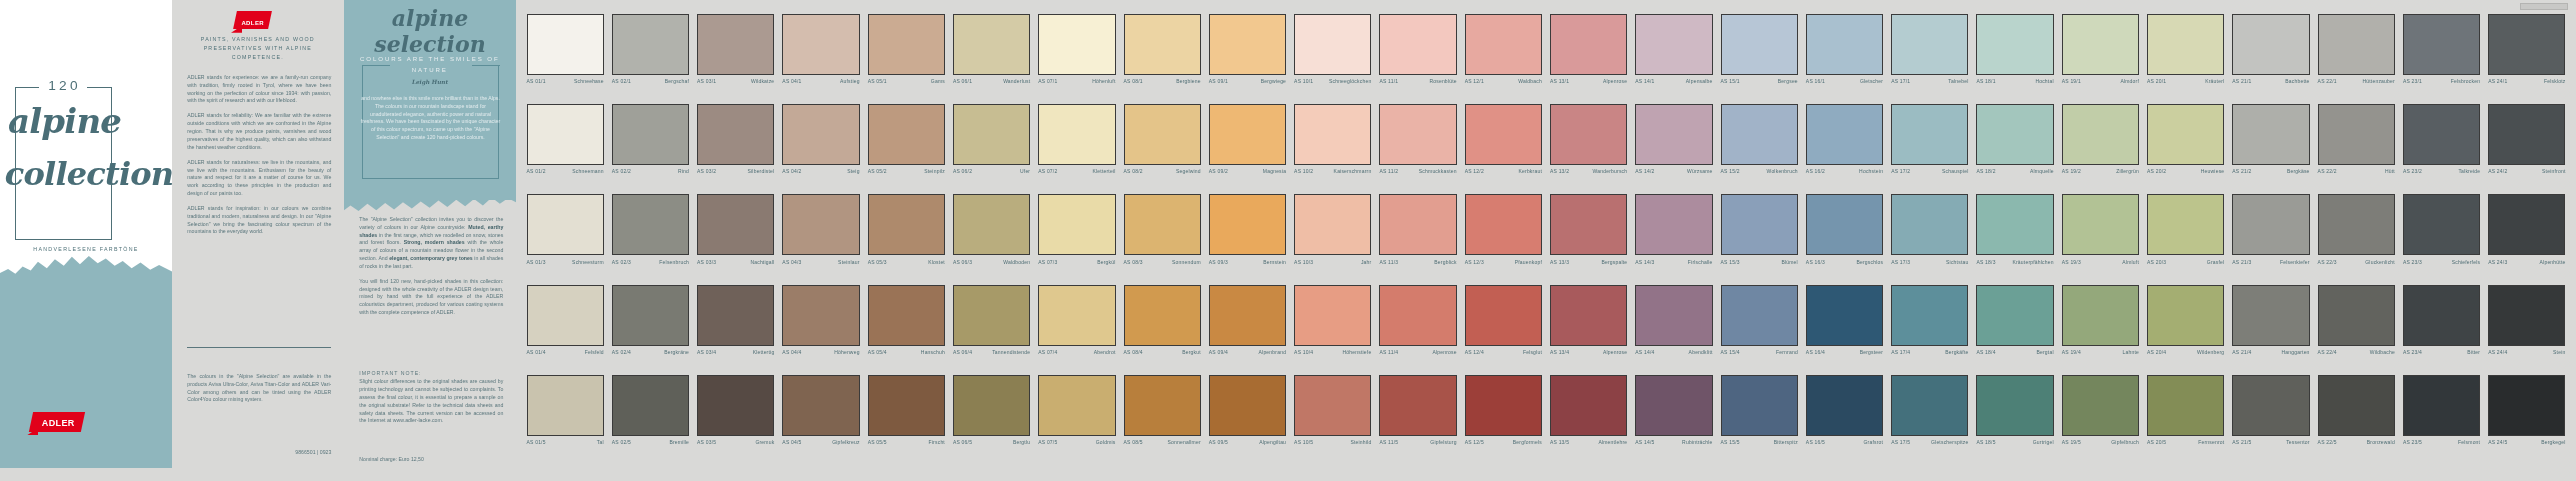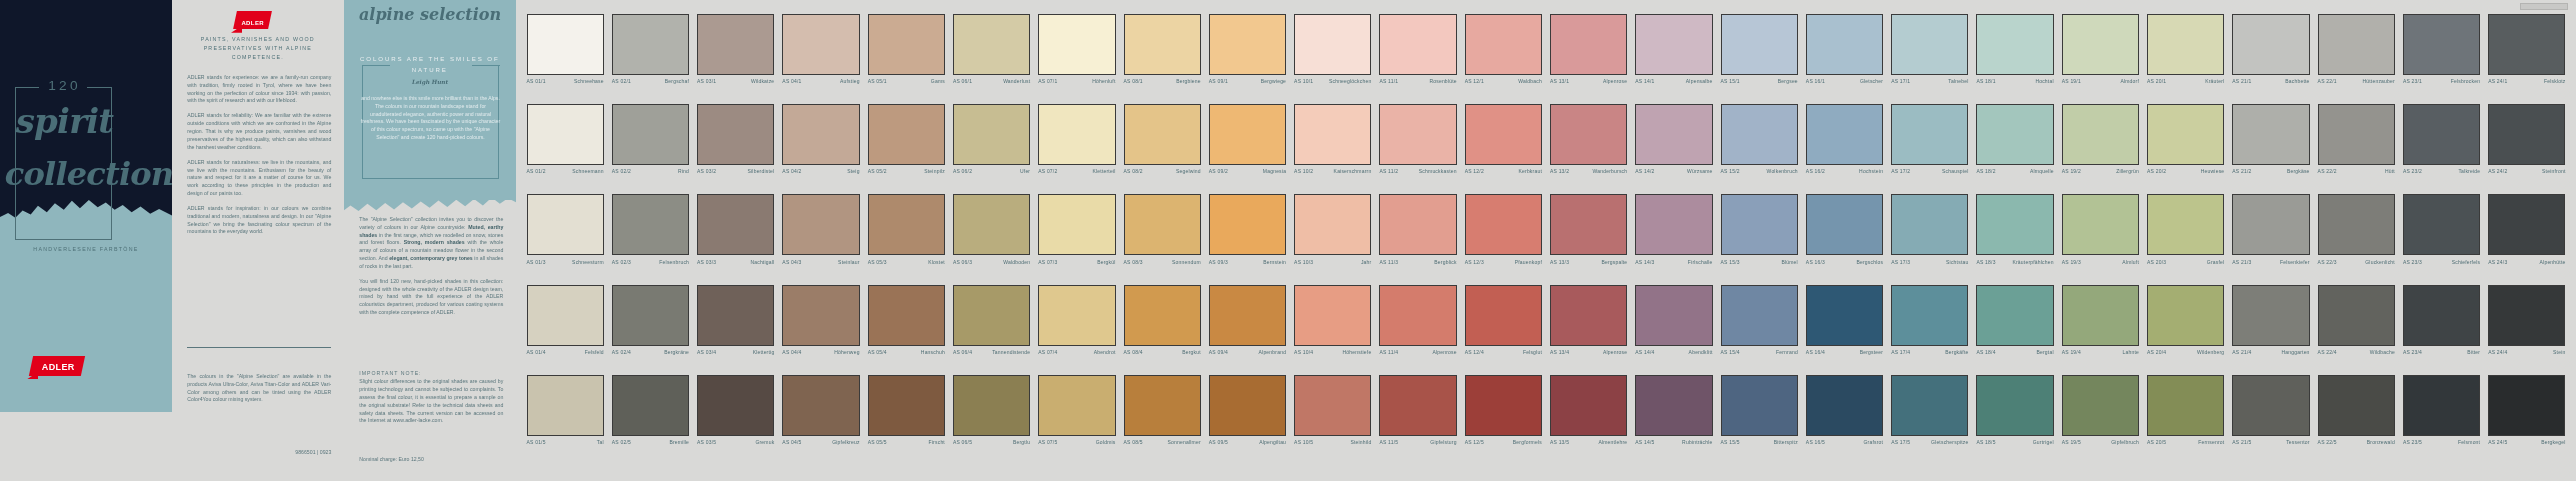--- a/index.html
+++ b/index.html
@@ -6,21 +6,21 @@
   html,body { background:#ffffff; }
   body {
     width:2576px; height:481px;
     font-family:"Liberation Sans", sans-serif;
     overflow:hidden;
     position:relative;
   }
   #page { position:relative; width:2576px; height:481px; background:#d9d9d7; }
 
   
-  #cover { position:absolute; left:0; top:0; width:172px; height:412px; background:#0f172a; overflow:hidden; }
+  #cover { position:absolute; left:0; top:0; width:172px; height:468px; background:#ffffff; overflow:hidden; }
   #cover-teal-bottom { position:absolute; left:0; bottom:0; width:100%; height:182px; background:#8fb6bd; }
   #cover-mountain { position:absolute; left:0; bottom:182px; width:100%; height:34px; }
   #cover-frame { position:absolute; left:15.3px; top:87px; width:97px; height:153px; border:0.8px solid #4e7077; border-top:none; }
   #cover-frame-top-l { position:absolute; left:15.3px; top:87px; width:24px; height:0.8px; background:#4e7077; }
   #cover-frame-top-r { position:absolute; left:87px; top:87px; width:25px; height:0.8px; background:#4e7077; }
   #cover-120 { position:absolute; left:42px; top:78px; width:45px; text-align:center;
       font-size:13.7px; letter-spacing:3.2px; color:#4e7077; font-family:"Liberation Sans",sans-serif; }
   .script { font-family:"DejaVu Serif", serif; font-style:italic; font-weight:bold; color:#4a6e77; }
   #cover-alpine { position:absolute; left:8px; top:101px; width:113px; text-align:center; font-size:34px; letter-spacing:-0.8px; }
   #cover-selection { position:absolute; left:4.8px; top:155px; width:121px; text-align:center; font-size:32px; letter-spacing:-0.8px; }
@@ -50,21 +50,21 @@
   #col1-body p { margin-bottom:7.3px; }
   #col1-rule { position:absolute; left:15.3px; top:347px; width:144px; height:0.8px; background:#5a767c; }
   #col1-note { position:absolute; left:15.3px; top:373px; width:144px; }
   #col1-code { position:absolute; left:15.3px; top:449px; width:144px; text-align:right;
       font-size:5.2px; color:#5a767c; }
 
   
   #col2 { position:absolute; left:344px; top:0; width:172px; height:481px; background:#d9d9d7; overflow:hidden; }
   #col2-teal { position:absolute; left:0; top:0; width:100%; height:200px; background:#8fb6bd; }
   #col2-mtn { position:absolute; left:0; top:191px; width:100%; height:24px; }
-  #col2-alpine { position:absolute; left:0; top:4.8px; width:172px; text-align:center; font-size:16px; color:#4a6e77; }
+  #col2-alpine { position:absolute; left:0; top:4.8px; width:172px; text-align:center; font-size:22px; color:#4a6e77; }
   .heading-caps-light { font-size:6.1px; letter-spacing:1.9px; color:#e8eef0; line-height:11.3px; text-align:center; }
   #col2-quote { position:absolute; left:11.3px; top:53px; width:149px; }
   #col2-attrib { position:absolute; left:0; top:79px; width:172px; text-align:center;
       font-size:5.7px; color:#4a6e77; font-family:"DejaVu Serif",serif; font-style:italic; font-weight:bold; }
   .body-txt-light { font-size:5.2px; line-height:7.8px; color:#e3ecee; text-align:center; }
   #col2-quote-body { position:absolute; left:16px; top:95px; width:141px; }
   #col2-frame { position:absolute; left:18px; top:65px; width:137px; height:114px; border:0.8px solid #5d8e98; border-top:none; }
   #col2-frame-tl { position:absolute; left:18px; top:65px; width:27.5px; height:0.8px; background:#5d8e98; }
   #col2-frame-tr { position:absolute; left:128px; top:65px; width:27.5px; height:0.8px; background:#5d8e98; }
   #col2-body { position:absolute; left:15.3px; top:216px; width:144px; }
@@ -97,21 +97,21 @@
 
   <div id="cover">
     <div id="cover-teal-bottom"></div>
     <svg id="cover-mountain" viewBox="0 0 213 42" preserveAspectRatio="none">
       <path d="M0,42 L0,26 L10,21 L19,27 L28,18 L38,23 L47,12 L58,20 L68,9 L79,17 L89,6 L99,15 L110,5 L121,14 L131,8 L142,17 L152,11 L163,20 L174,13 L186,22 L197,16 L213,24 L213,42 Z" fill="#8fb6bd"></path>
     </svg>
     <div id="cover-frame"></div>
     <div id="cover-frame-top-l"></div>
     <div id="cover-frame-top-r"></div>
     <div id="cover-120">120</div>
-    <div id="cover-alpine" class="script">spirit</div>
+    <div id="cover-alpine" class="script">alpine</div>
     <div id="cover-selection" class="script">collection</div>
     <div id="cover-tagline">HANDVERLESENE FARBTÖNE</div>
     <div id="cover-logo" class="adler-logo">
       <span class="tail"></span>
       <span class="slab"><span class="wm">ADLER</span></span>
     </div>
   </div>
 
   <div id="col1">
     <div id="col1-logo" class="adler-logo small">

